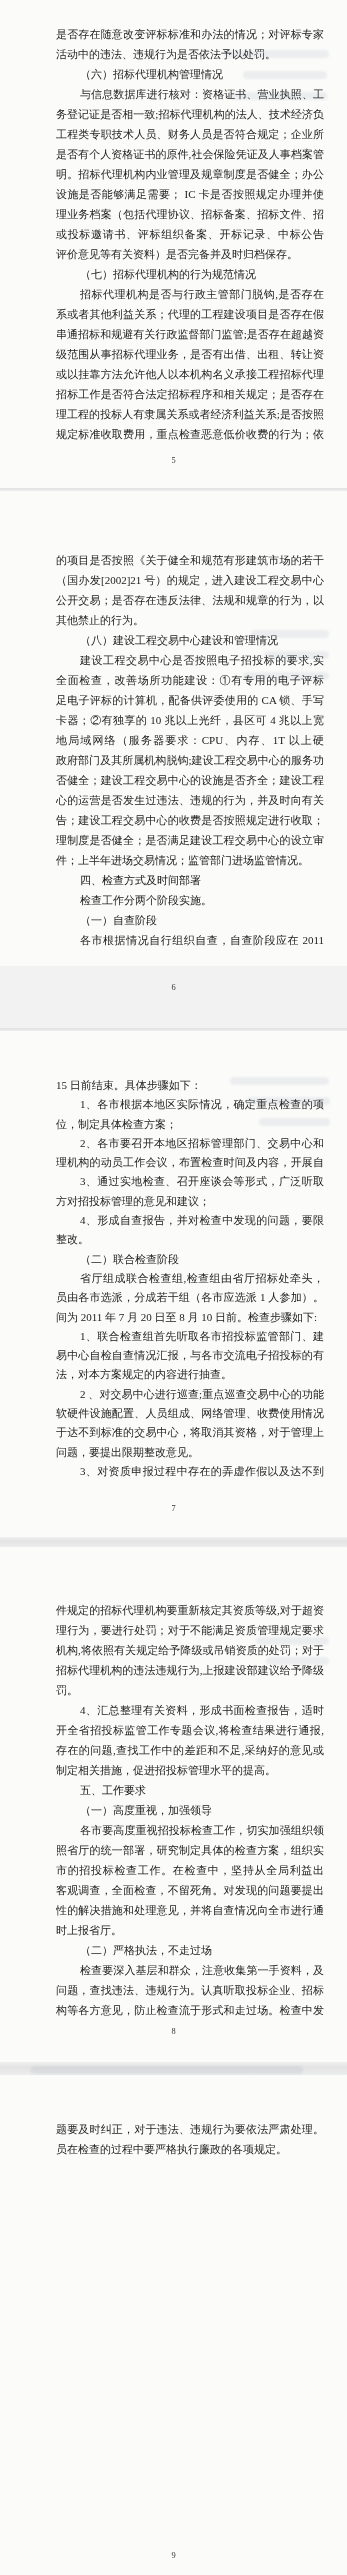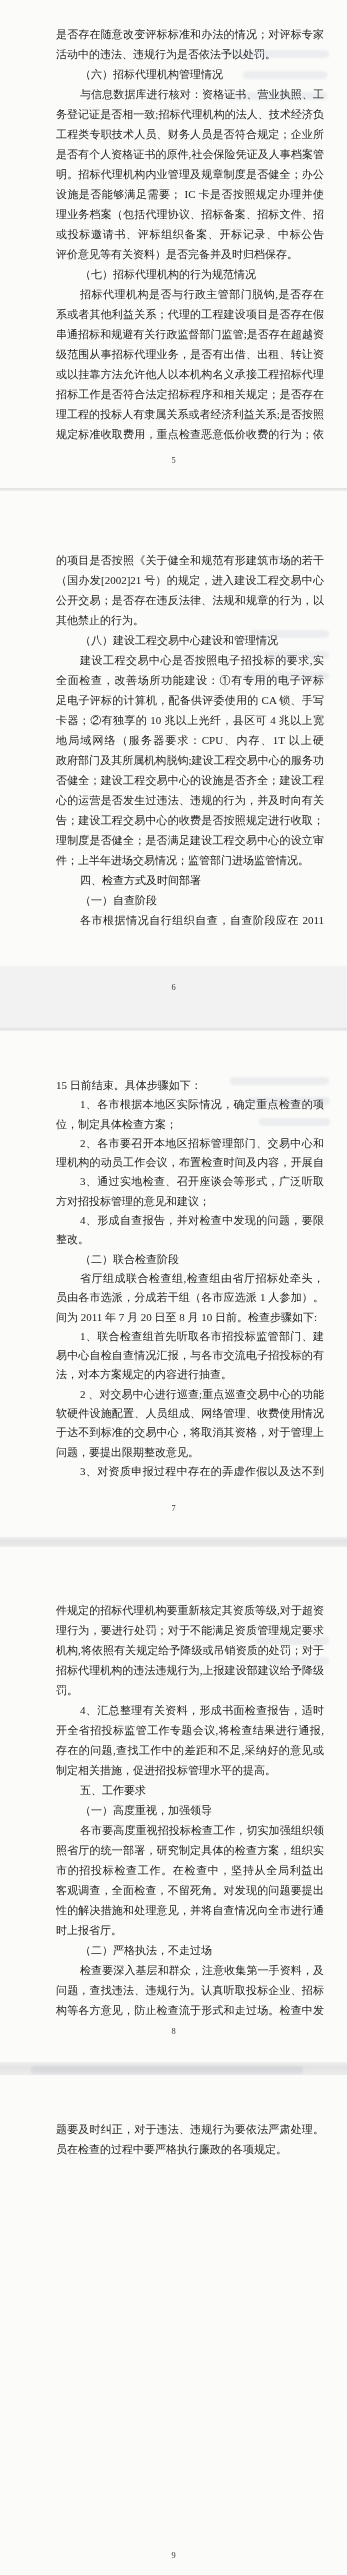--- a/index.html
+++ b/index.html
@@ -83,20 +83,21 @@
         <div class="line full">足电子评标的计算机，配备供评委使用的 CA 锁、手写板、读</div>
         <div class="line full">卡器；②有独享的 10 兆以上光纤，县区可 4 兆以上宽带加本</div>
         <div class="line full">地局域网络（服务器要求：CPU、内存、1T 以上硬盘)；③设</div>
         <div class="line full">政府部门及其所属机构脱钩;建设工程交易中心的服务功能是</div>
         <div class="line full">否健全；建设工程交易中心的设施是否齐全；建设工程交易中</div>
         <div class="line full">心的运营是否发生过违法、违规的行为，并及时向有关部门报</div>
         <div class="line full">告；建设工程交易中心的收费是否按照规定进行收取；内部管</div>
         <div class="line full">理制度是否健全；是否满足建设工程交易中心的设立审批条</div>
         <div class="line">件；上半年进场交易情况；监管部门进场监管情况。</div>
         <div class="line indent bold">四、检查方式及时间部署</div>
+        <div class="line indent">检查工作分两个阶段实施。</div>
         <div class="line indent">（一）自查阶段</div>
         <div class="line indent full">各市根据情况自行组织自查，自查阶段应在 2011 年 7 月</div>
       </div>
     <div class="pagenum" style="top:492px">6</div>
   </section>
 
   <div class="sep thin" style="top:1028px;height:3.1px"></div>
 
   <section class="page tight" style="top:1031px;height:506px">
     <div class="text-block" style="top:45px">

